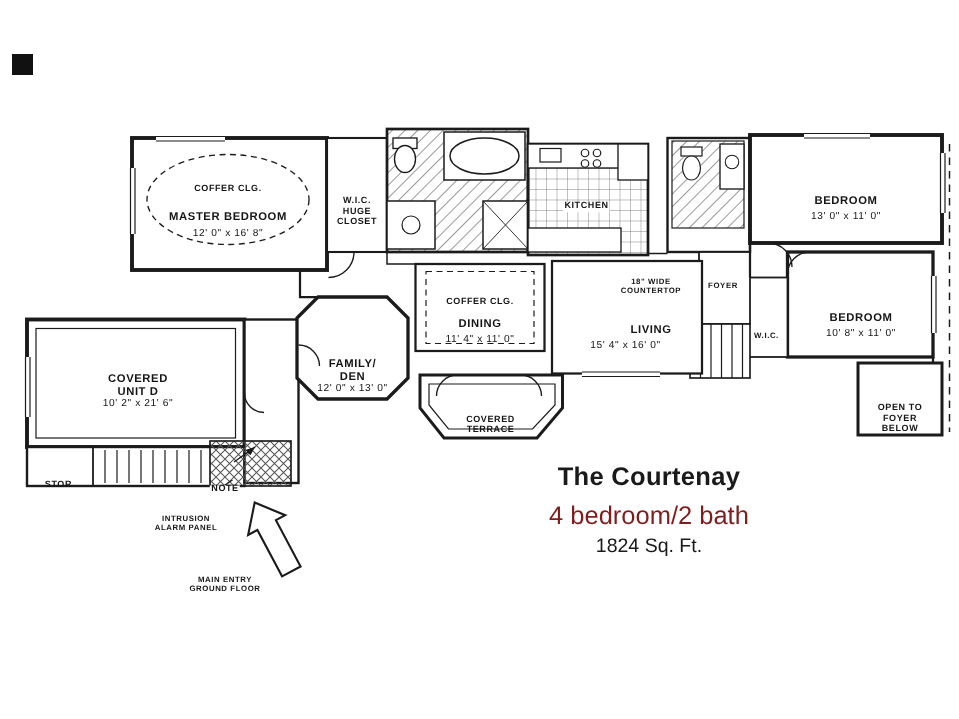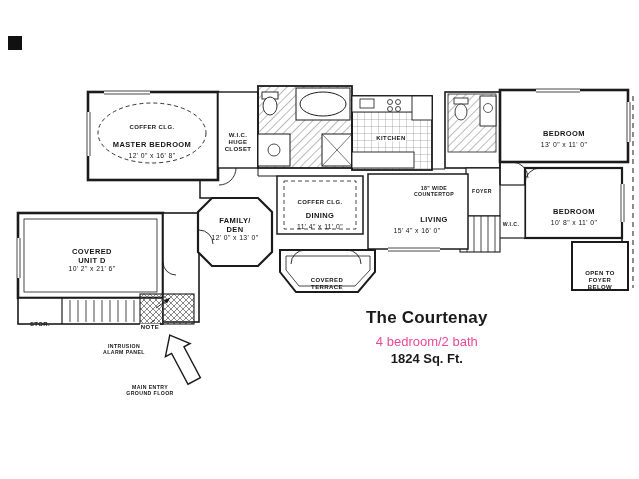--- a/index.html
+++ b/index.html
@@ -9,22 +9,22 @@
   .lbl{position:absolute;transform:translate(-50%,-50%);text-align:center;line-height:1.15;
        letter-spacing:.4px;white-space:nowrap;color:#151515;margin-top:14px;}
   .ln{display:block;}
   .room-name{font-size:7.5px;font-weight:700;}
   .room-dims{font-size:6.8px;font-weight:400;}
   .tiny{font-size:6px;font-weight:700;}
   .micro{font-size:5.2px;font-weight:700;}
   .bgw{background:#fff;padding:0 1px;}
   .title-block{position:absolute;left:366px;top:308px;text-align:center;}
   .title-name{font-size:17px;font-weight:700;letter-spacing:.2px;color:#1a1a1a;}
-  .title-sub{font-size:13px;font-weight:400;margin-top:6px;color:#ec4899;}
-  .title-sub2{font-size:13px;font-weight:700;margin-top:2px;color:#1a1a1a;}
+  .title-sub{font-size:17px;font-weight:400;margin-top:6px;color:#7f1d1d;}
+  .title-sub2{font-size:13px;font-weight:400;margin-top:2px;color:#1a1a1a;}
 </style>
 </head>
 <body>
 
 <div class="canvas">
 
   <svg width="639" height="479" viewBox="0 0 639 479">
     <defs>
       <pattern id="hatch" width="6" height="6" patternUnits="userSpaceOnUse" patternTransform="rotate(45)">
         <line x1="0" y1="0" x2="0" y2="6" stroke="#555" stroke-width="0.8"></line>
@@ -202,21 +202,21 @@
   <div class="lbl micro" style="left:511px;top:211px">W.I.C.</div>
   <div class="lbl micro" style="left:482px;top:178px">FOYER</div>
 
   <div class="lbl tiny" style="left:320px;top:188px">COFFER CLG.</div>
   <div class="lbl room-name" style="left:320px;top:202px">DINING</div>
   <div class="lbl room-dims" style="left:320px;top:213px">11' 4" x 11' 0"</div>
 
   <div class="lbl room-name" style="left:434px;top:206px">LIVING</div>
   <div class="lbl room-dims" style="left:417px;top:217px">15' 4" x 16' 0"</div>
 
-  <div class="lbl" style="left:235px;top:216px">
+  <div class="lbl" style="left:235px;top:237px">
     <span class="ln room-name">FAMILY/</span>
     <span class="ln room-name">DEN</span>
     <span class="ln room-dims">12' 0" x 13' 0"</span>
   </div>
 
   <div class="lbl" style="left:327px;top:270px">
     <span class="ln tiny">COVERED</span>
     <span class="ln tiny">TERRACE</span>
   </div>
 

